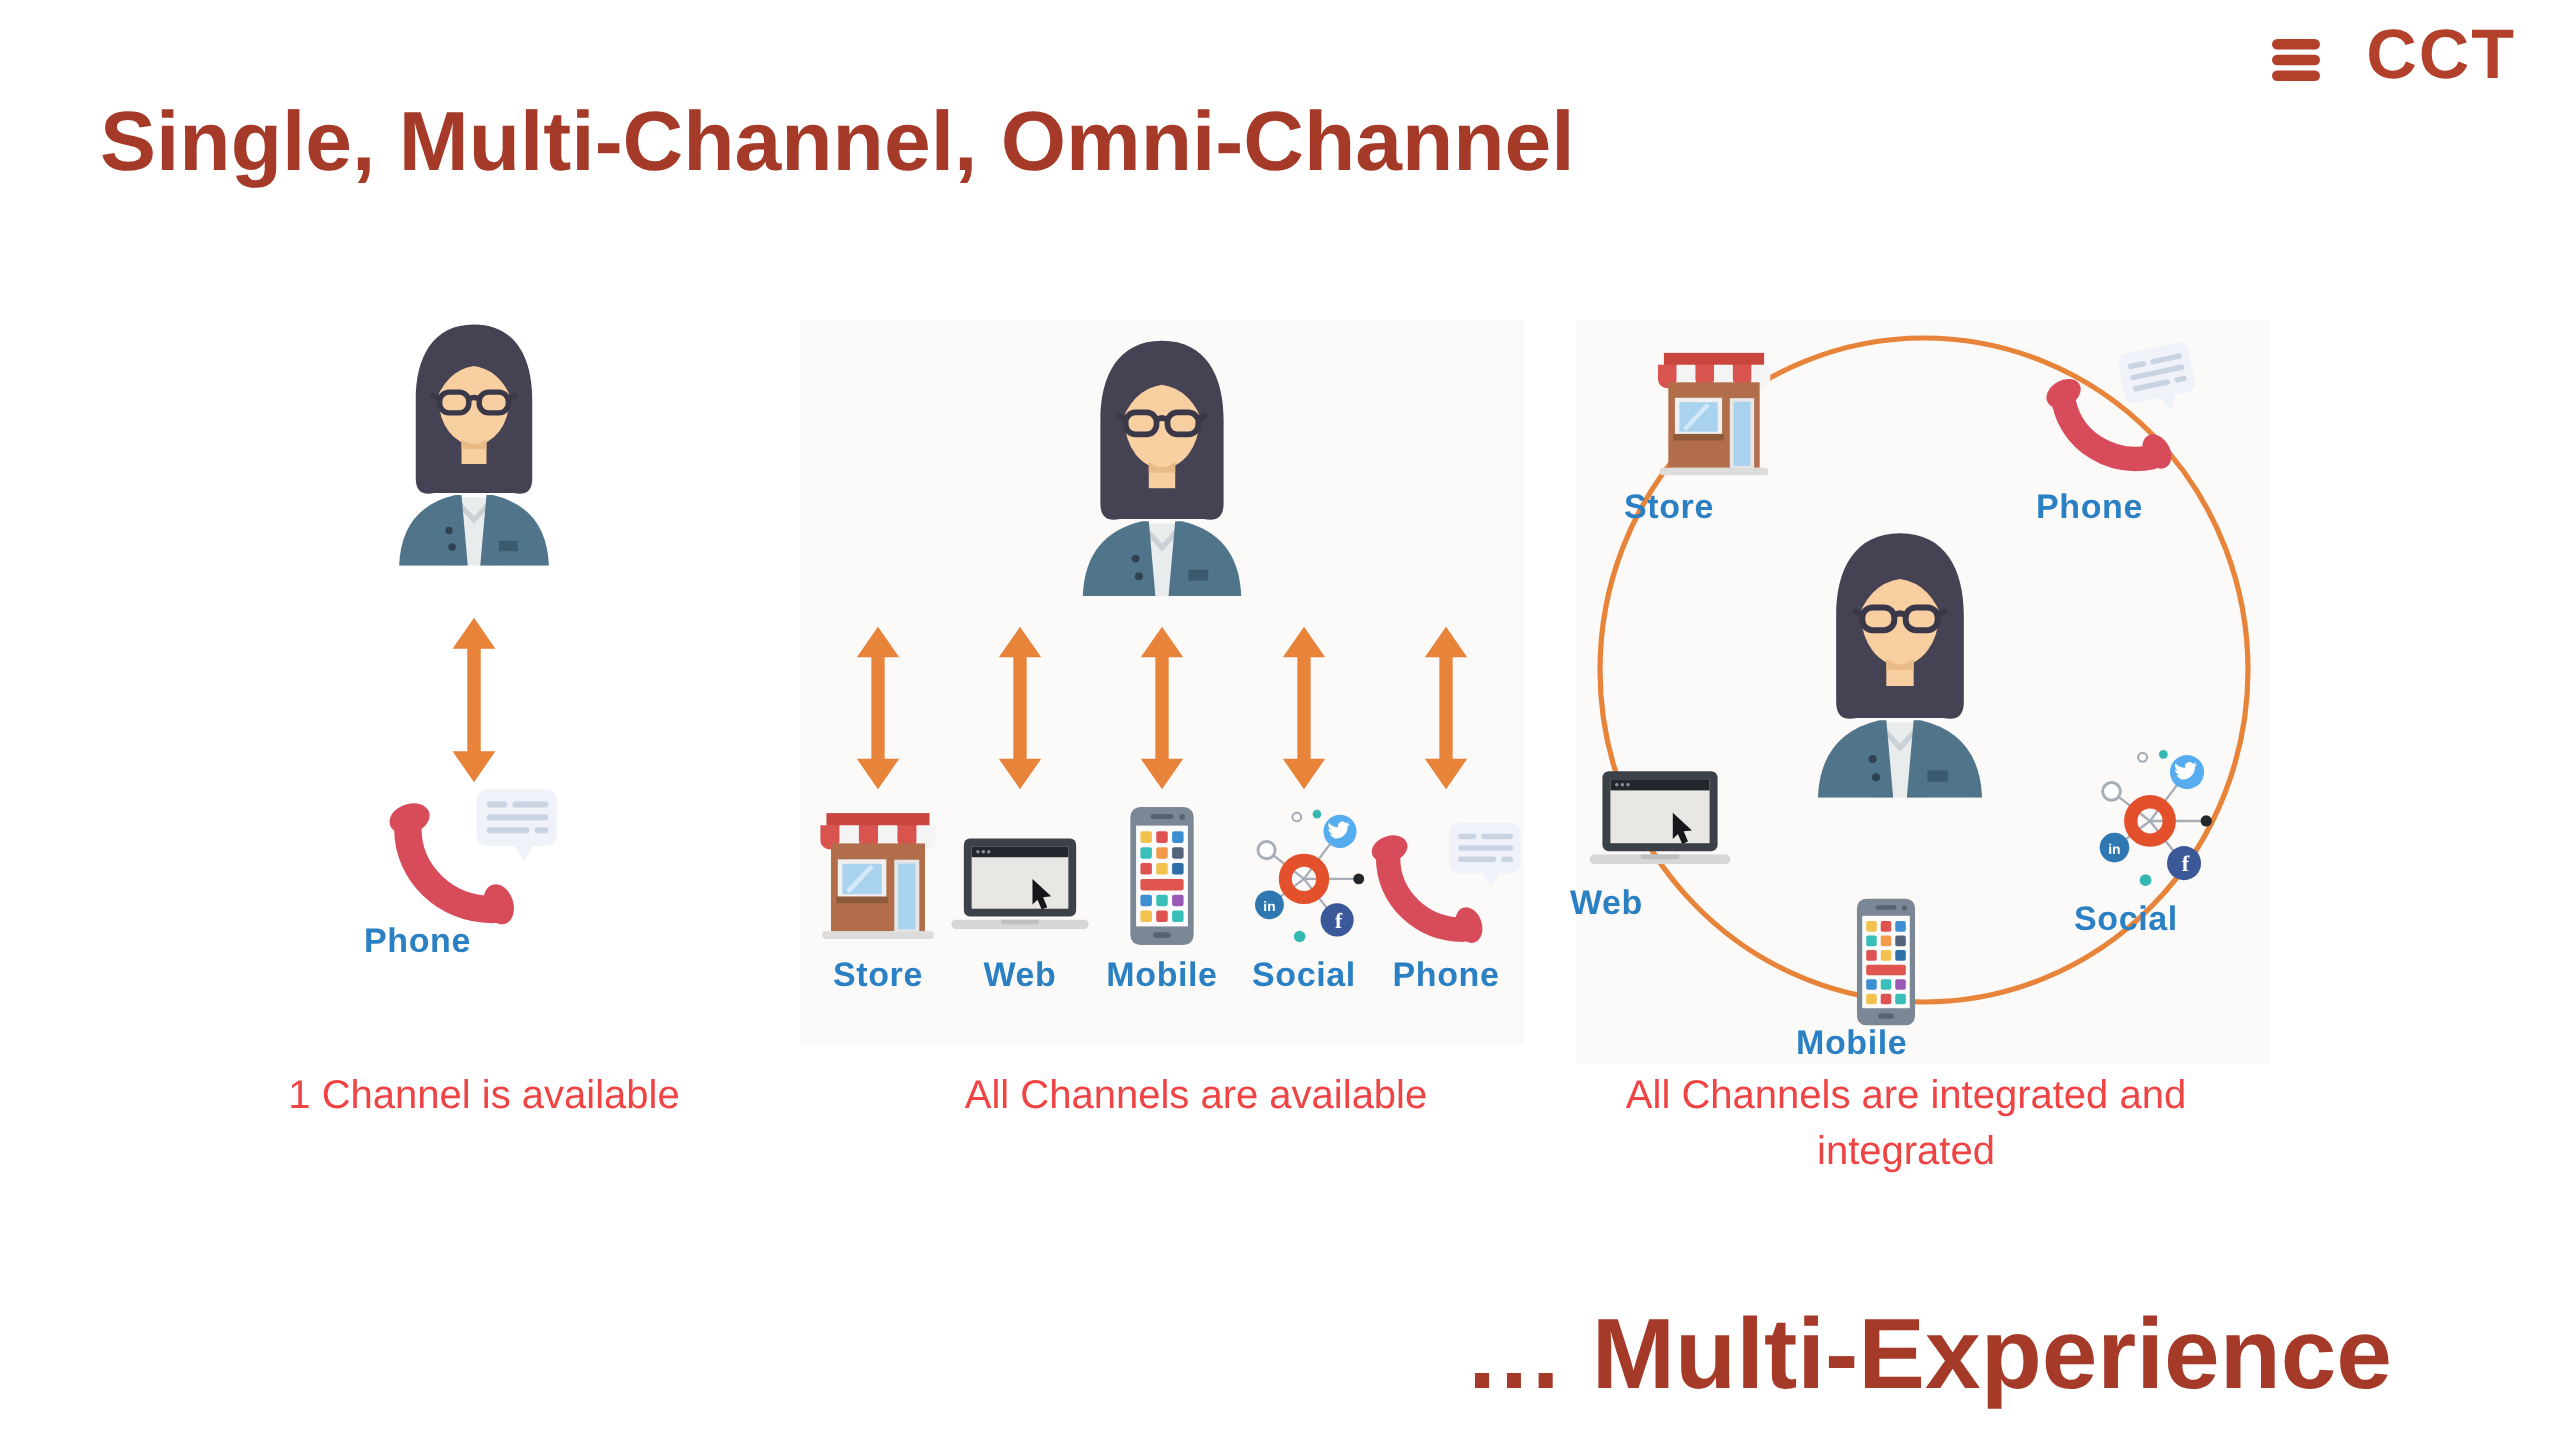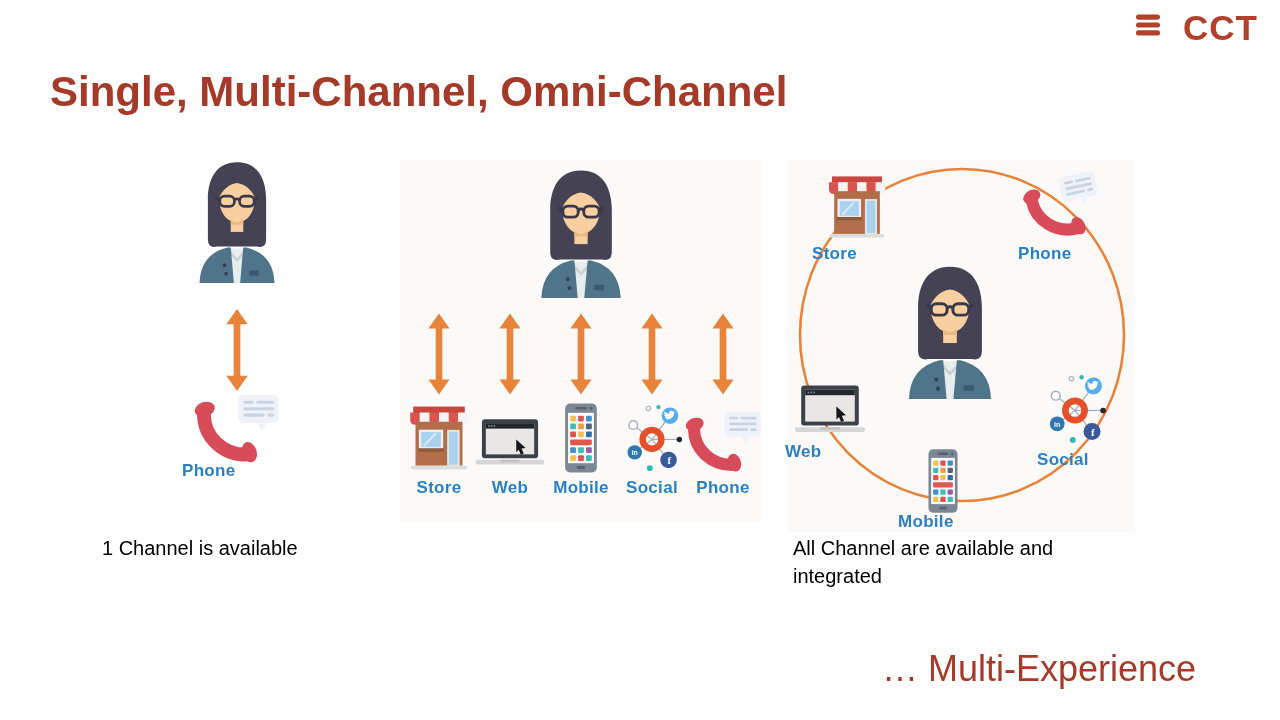--- a/index.html
+++ b/index.html
@@ -1,31 +1,31 @@
 <!DOCTYPE html>
 <html><head>
 <meta charset="utf-8">
 <style>
   html,body{margin:0;padding:0;background:#e9e9e9;}
   .slide{position:relative;width:1280px;height:720px;background:#ffffff;overflow:hidden;
          font-family:"Liberation Sans",sans-serif;}
   .abs{position:absolute;}
   
-  .logo{position:absolute;top:10px;right:22px;display:flex;align-items:flex-start;gap:20px;}
+  .logo{position:absolute;top:10px;right:22px;display:flex;align-items:flex-end;gap:20px;}
   .logo-text{font-size:35px;font-weight:800;color:#b2402b;letter-spacing:1px;line-height:1;}
   
-  .title{position:absolute;left:50px;top:68px;font-size:42px;font-weight:700;color:#a53a28;white-space:nowrap;}
-  .footer{position:absolute;right:84px;top:648px;font-size:36px;font-weight:400;color:#a53a28;white-space:nowrap;}
+  .title{position:absolute;left:50px;top:47px;font-size:42px;font-weight:700;color:#a53a28;white-space:nowrap;}
+  .footer{position:absolute;right:84px;top:648px;font-size:50px;font-weight:700;color:#a53a28;white-space:nowrap;}
   
   .panel-bg{position:absolute;background:#fbfaf9;}
   #panel-multi{left:400px;top:160px;width:362px;height:362px;}
   #panel-omni{left:788px;top:160px;width:347px;height:372px;}
   
   .channel-label{color:#2b80c4;font-weight:700;font-size:17px;letter-spacing:.3px;}
-  .caption{position:absolute;color:#000000;font-size:20px;line-height:28px;}
+  .caption{position:absolute;color:#ef4444;font-size:20px;text-align:center;line-height:28px;}
   
   .person-mid{display:block;margin:6px auto 0 auto;}
   .m-row{display:flex;justify-content:space-between;padding:0 8px;margin-top:14px;}
   .m-col{flex:0 0 auto;width:62px;display:flex;flex-direction:column;align-items:center;}
   .icon-slot{height:74px;display:flex;align-items:flex-end;justify-content:center;margin-top:4px;}
   .m-col .channel-label{margin-top:4px;}
   
   .omni-item{position:absolute;}
   .omni-label{position:absolute;width:90px;}
   svg{display:block;}
@@ -275,21 +275,22 @@
       </svg>
     <div class="omni-label channel-label" style="left:249px;top:290px">Social</div>
     <svg class="omni-item" style="left:132px;top:288px" width="46" height="66" viewBox="0 0 60 100">
         <use href="#sym-mobile"></use>
       </svg>
     <div class="omni-label channel-label" style="left:110px;top:352px">Mobile</div>
   </div>
 
   <div class="caption" style="left:102px;top:534px;width:280px">1 Channel is available</div>
   <div class="caption" style="left:438px;top:534px;width:320px">
+    <div>All Channels are available</div>
   </div>
   <div class="caption" style="left:793px;top:534px;width:320px">
-    <div>All Channel are available and</div>
+    <div>All Channels are integrated and</div>
     <div>integrated</div>
   </div>
 
   <div class="footer">… Multi-Experience</div>
 
 </div>
 
 </body></html>

